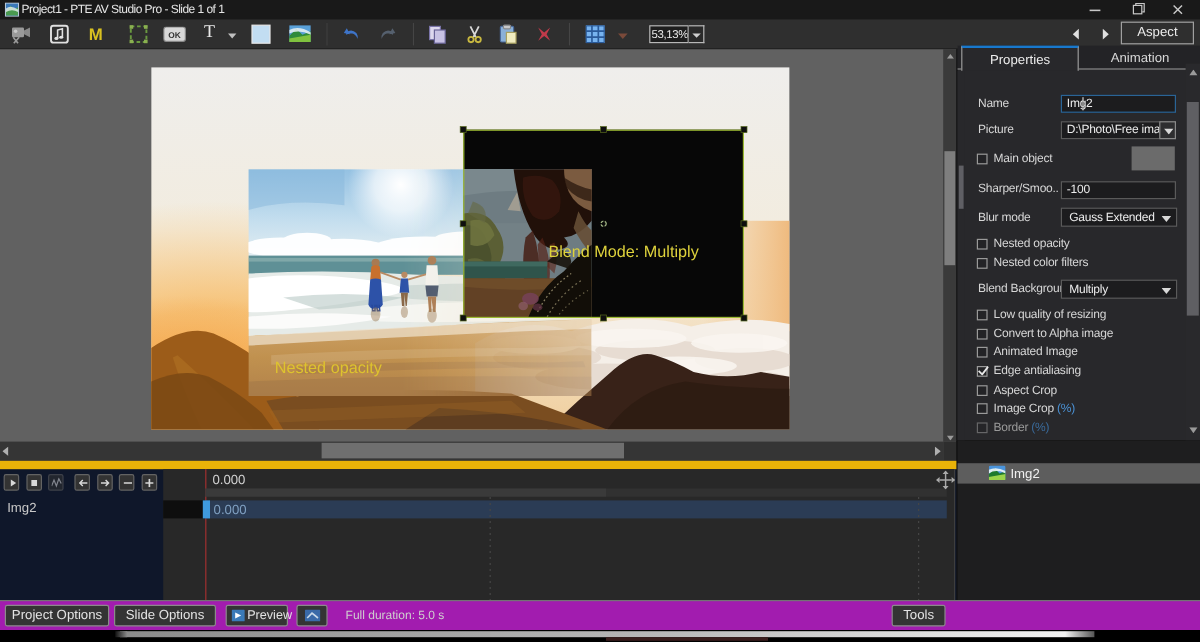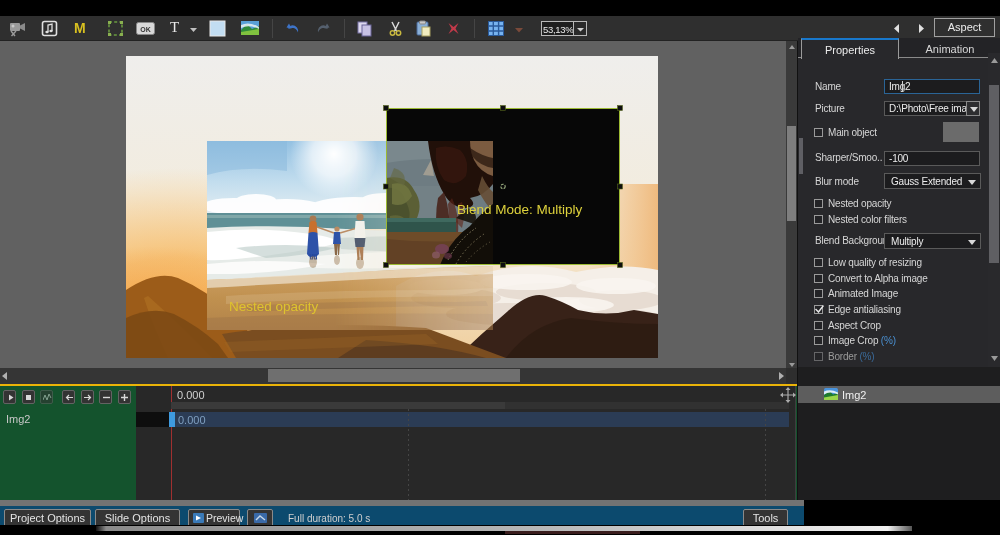--- a/index.html
+++ b/index.html
@@ -11,35 +11,50 @@
 #titlebar .ttext { left:18px; top:3px; font-size:10px; color:#e6e6e6; letter-spacing:-0.45px; }
 
 #toolbar { left:0; top:16px; width:1000px; height:25px; background:#2f2f2f; border-bottom:1px solid #222; }
 .tsep { top:3px; width:1px; height:19px; background:#1f1f1f; border-right:1px solid #454545; }
 
 #canvas { left:0; top:41px; width:797px; height:343px; background:#616161; }
 
 #panel { left:797px; top:41px; width:203px; height:326px; background:#28282b; border-left:1px solid #111;padding-left:36px; }
 #tree { left:797px; top:367px; width:203px; height:133px; background:#1e1e1f; border-left:1px solid #111; }
 
-#timeline { left:0; top:384px; width:797px; height:116px; background:#14532d; border-top:2px solid #eab308; }
-
-#bottombar { left:0; top:500px; width:804px; height:25px; background:#0c4a6e; border-top:6px solid #737373; }
+#timeline { left:0; top:384px; width:797px; height:116px; background:#0f172a; border-top:7px solid #eab308; }
+
+#bottombar { left:0; top:500px; width:1000px; height:25px; background:#a21caf; border-top:1px solid #737373; }
 .bbtn { position:absolute; top:3px; height:18px; border:1px solid #8a8a8a; border-radius:2px; color:#e3e3e3; font-size:11px; text-align:center; background:#343434; }
 #bottomstrip { left:0; top:525px; width:1000px; height:10px; background:#000; }
 .lbl { position:absolute; color:#d6d6d6; font-size:11px; white-space:nowrap; }
 #panel .lbl { font-size:10px; letter-spacing:-0.2px; }
 .inp { position:absolute; background:#1c1c1e; border:1px solid #5a5a5a; color:#ececec; font-size:10px; letter-spacing:-0.2px; }
 .cb { position:absolute; width:9px; height:9px; border:1px solid #9a9a9a; background:#232326; }
 .tbtn { position:absolute; top:4px; width:13px; height:14px; background:#333333; border:1px solid #636363; border-radius:2px; }
 .tbtn svg { position:absolute; }
 </style>
 </head>
 <body>
 <div id="app">
+  <div id="titlebar" class="abs">
+    <svg class="abs" style="left:4px;top:2px" width="12" height="12">
+      <rect x="0" y="0" width="12" height="12" fill="#b8c8d8"></rect>
+      <rect x="1" y="1" width="10" height="10" fill="#3a78b8"></rect>
+      <path d="M1 7 L5 3 L8 6 L11 4 L11 11 L1 11 Z" fill="#4a9a50"></path>
+      <path d="M1 5 Q5 2 11 6 L11 8 Q6 5 1 8 Z" fill="#e8f0f0" opacity=".8"></path>
+    </svg>
+    <div class="abs ttext">Project1 - PTE AV Studio Pro - Slide 1 of 1</div>
+    <svg class="abs" style="left:905px;top:0" width="95" height="16">
+      <rect x="3" y="8" width="9" height="1.3" fill="#c8c8c8"></rect>
+      <rect x="39.5" y="4.5" width="7" height="7" fill="none" stroke="#c8c8c8" stroke-width="1"></rect>
+      <path d="M41.5 4.5 v-1.6 h7 v7 h-1.6" fill="none" stroke="#c8c8c8" stroke-width="1"></path>
+      <path d="M73 4.5 L80 11.5 M80 4.5 L73 11.5" stroke="#c8c8c8" stroke-width="1.2"></path>
+    </svg>
+  </div>
   <div id="toolbar" class="abs">
 
     <svg class="abs" style="left:9px;top:4px" width="17" height="17" viewBox="0 0 17 17">
       <rect x="1" y="3" width="10" height="8" rx="1" fill="#9a9a9a"></rect>
       <path d="M11 5.5 L16 3 L16 11 L11 8.5 Z" fill="#8a8a8a"></path>
       <path d="M2 11 L6 16 M7 11 L2.5 16" stroke="#9a9a9a" stroke-width="1.4"></path>
       <circle cx="4" cy="6" r="1.5" fill="#c8c8c8"></circle>
     </svg>
 
     <svg class="abs" style="left:41px;top:4px" width="17" height="17" viewBox="0 0 17 17">

